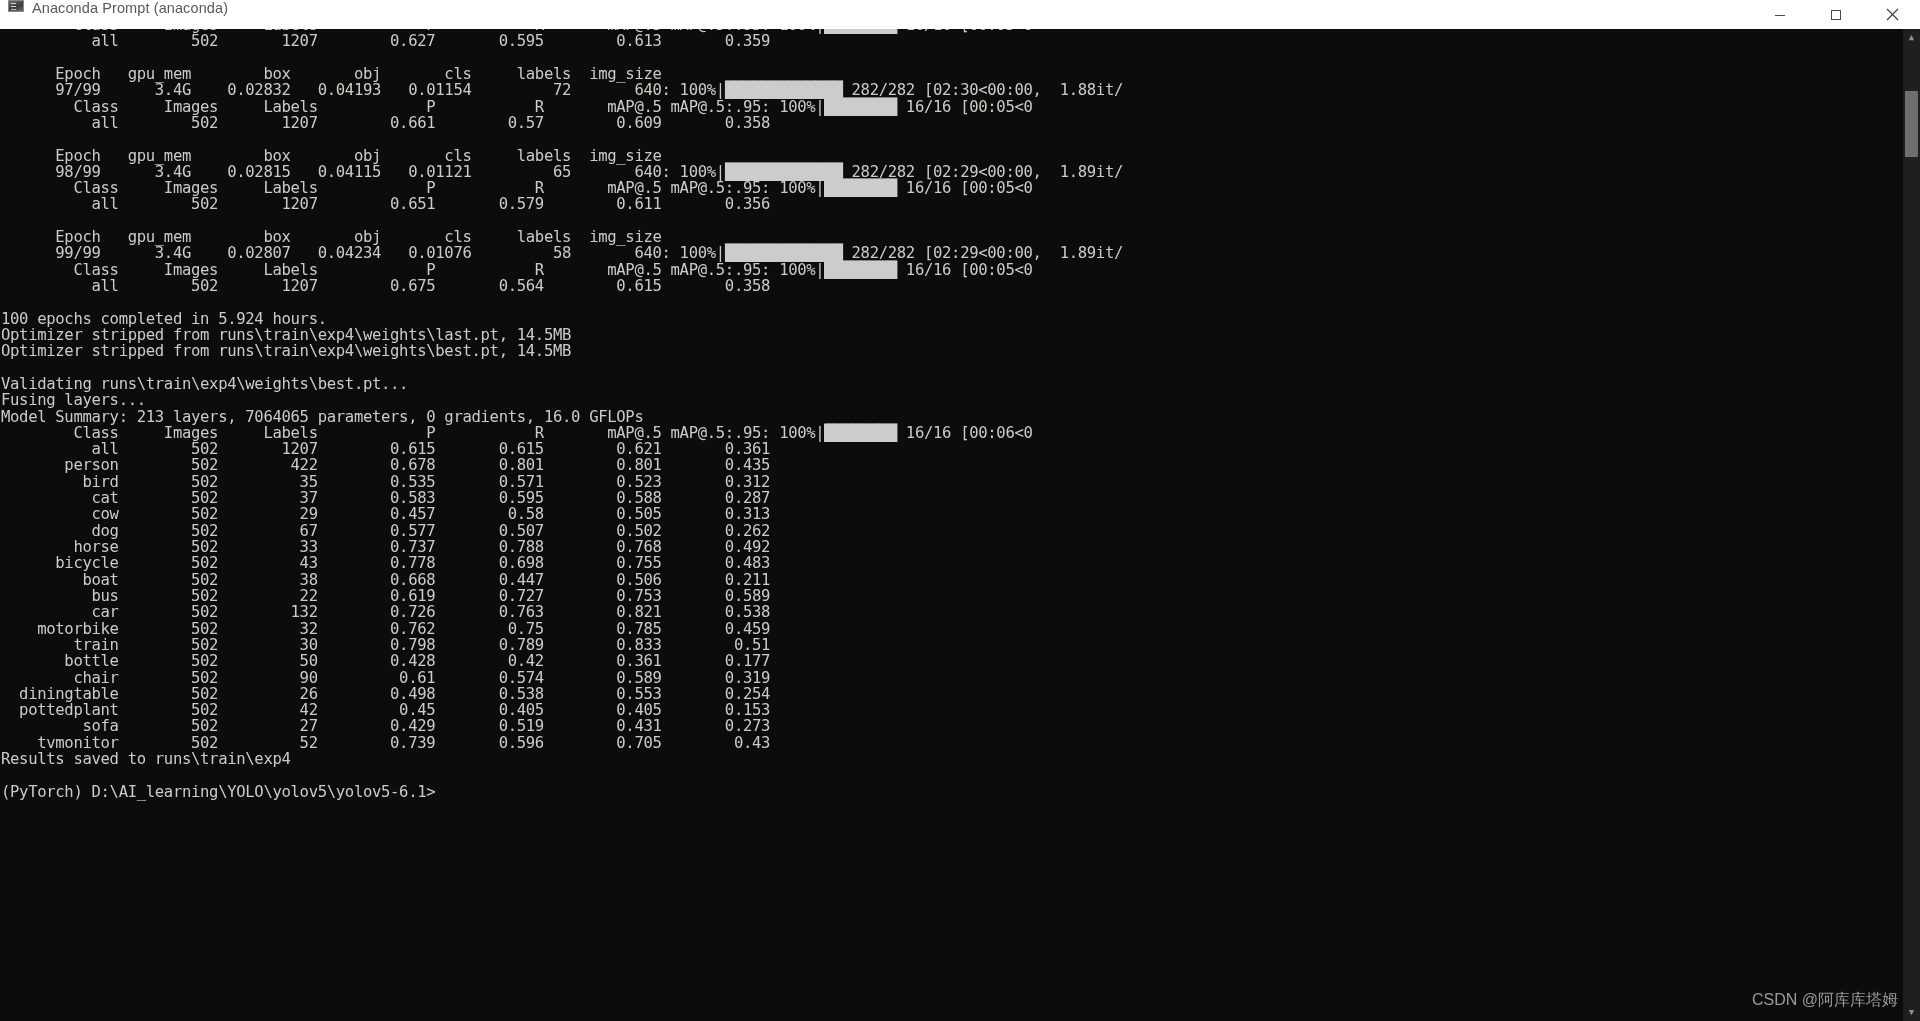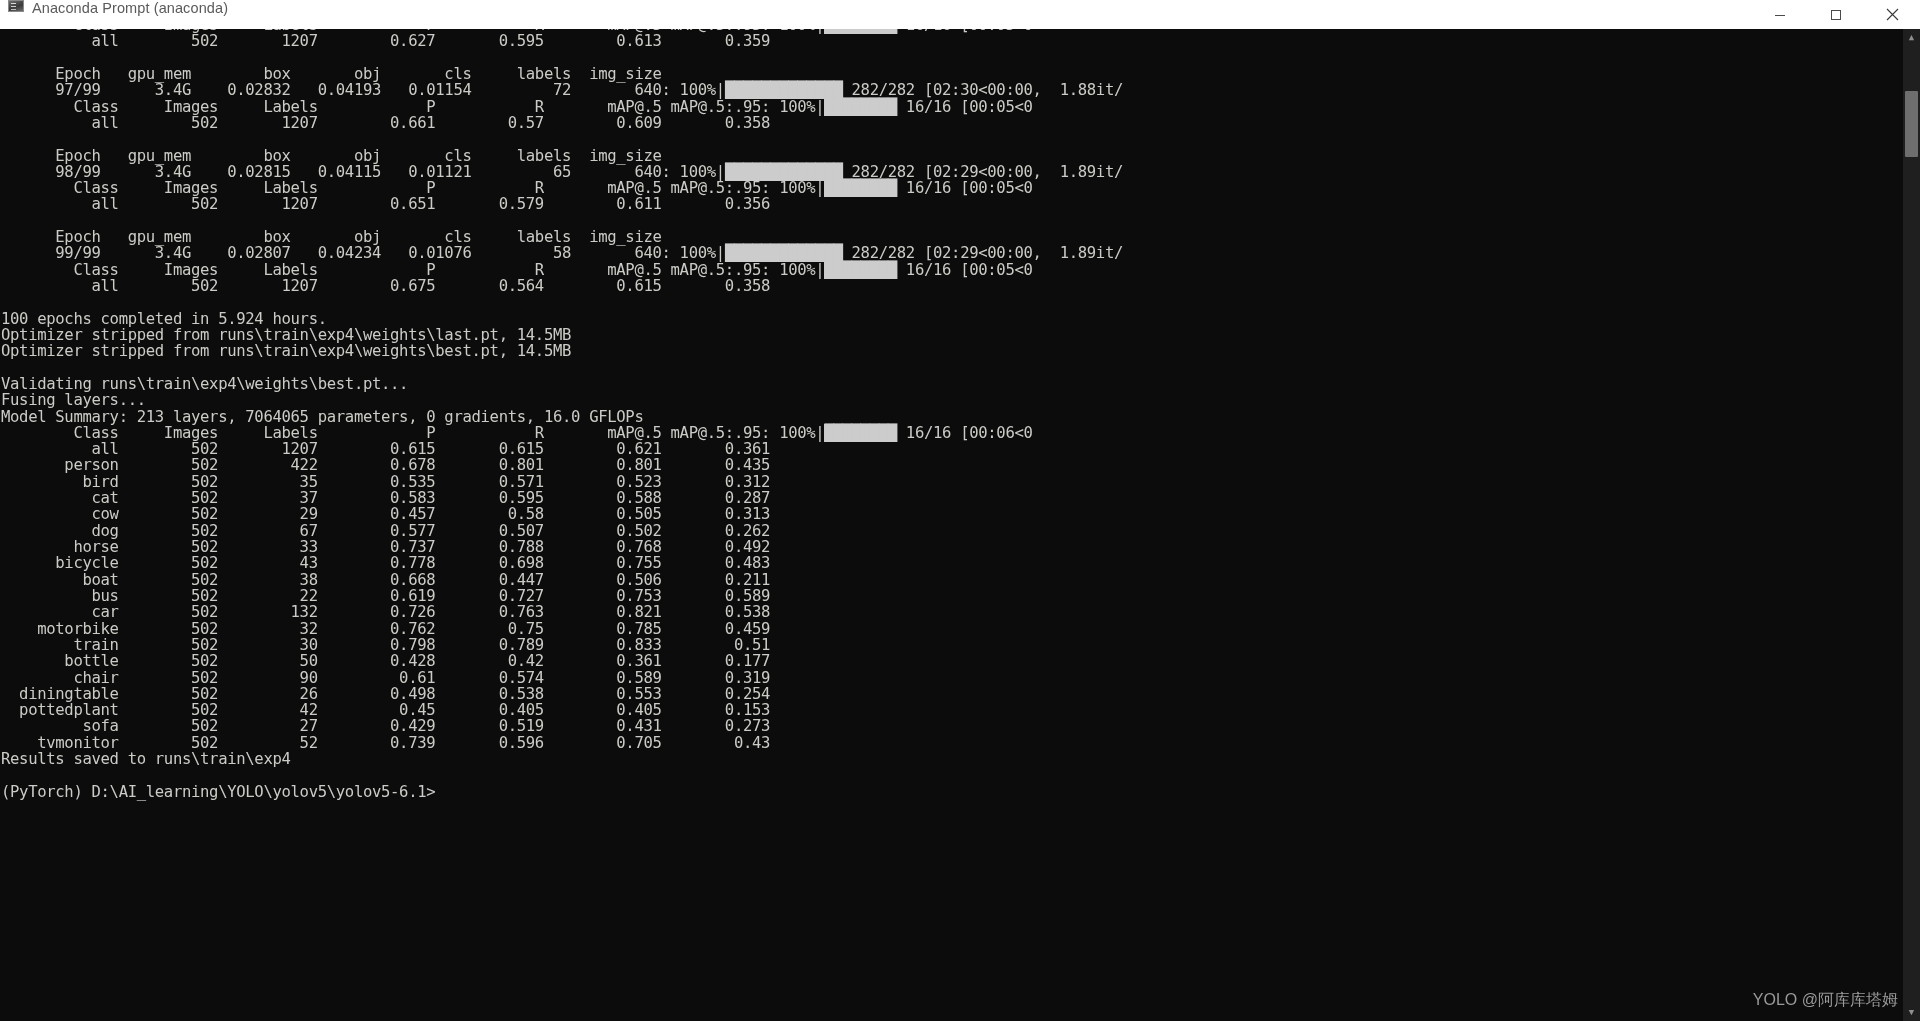--- a/index.html
+++ b/index.html
@@ -247,15 +247,15 @@
 
 (PyTorch) D:\AI_learning\YOLO\yolov5\yolov5-6.1&gt;</pre>
   </div>
 
   <div id="console-scrollbar">
     <div id="console-scroll-up">▲</div>
     <div id="console-scroll-thumb"></div>
     <div id="console-scroll-down">▼</div>
   </div>
 
-  <div id="watermark">YOLO @阿库库塔姆</div>
+  <div id="watermark">CSDN @阿库库塔姆</div>
 
 </div>
 
 </body></html>

